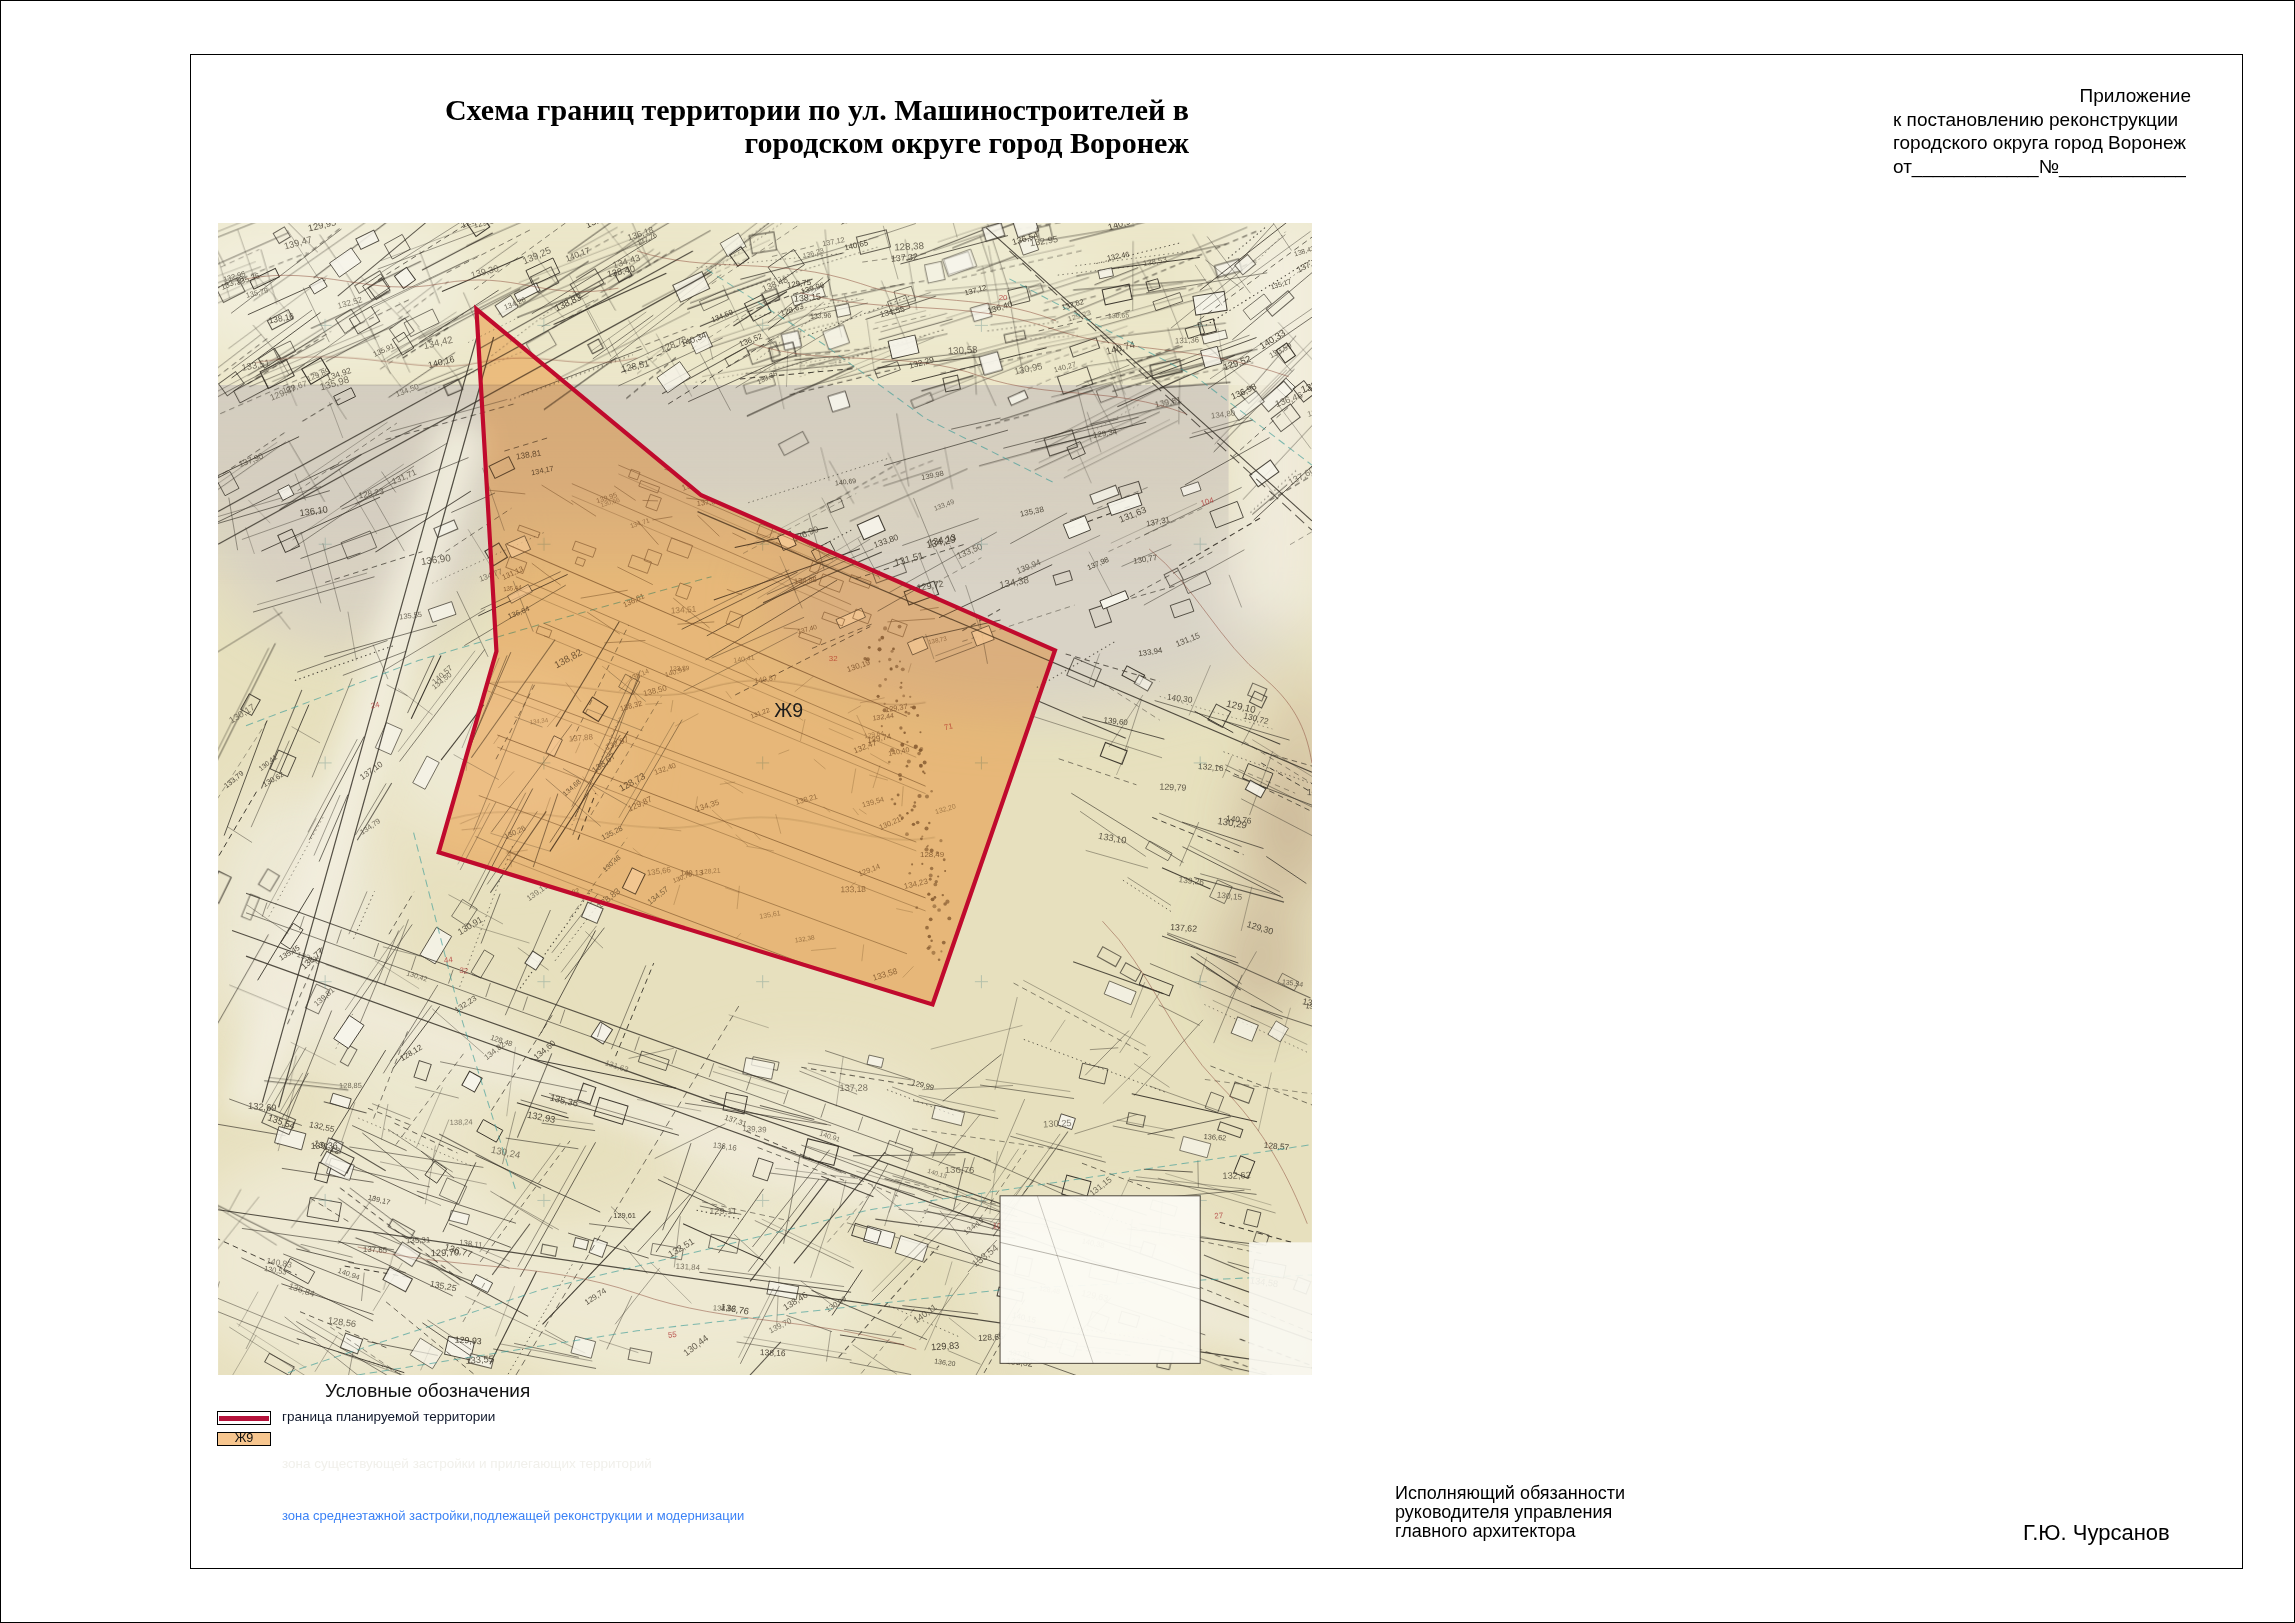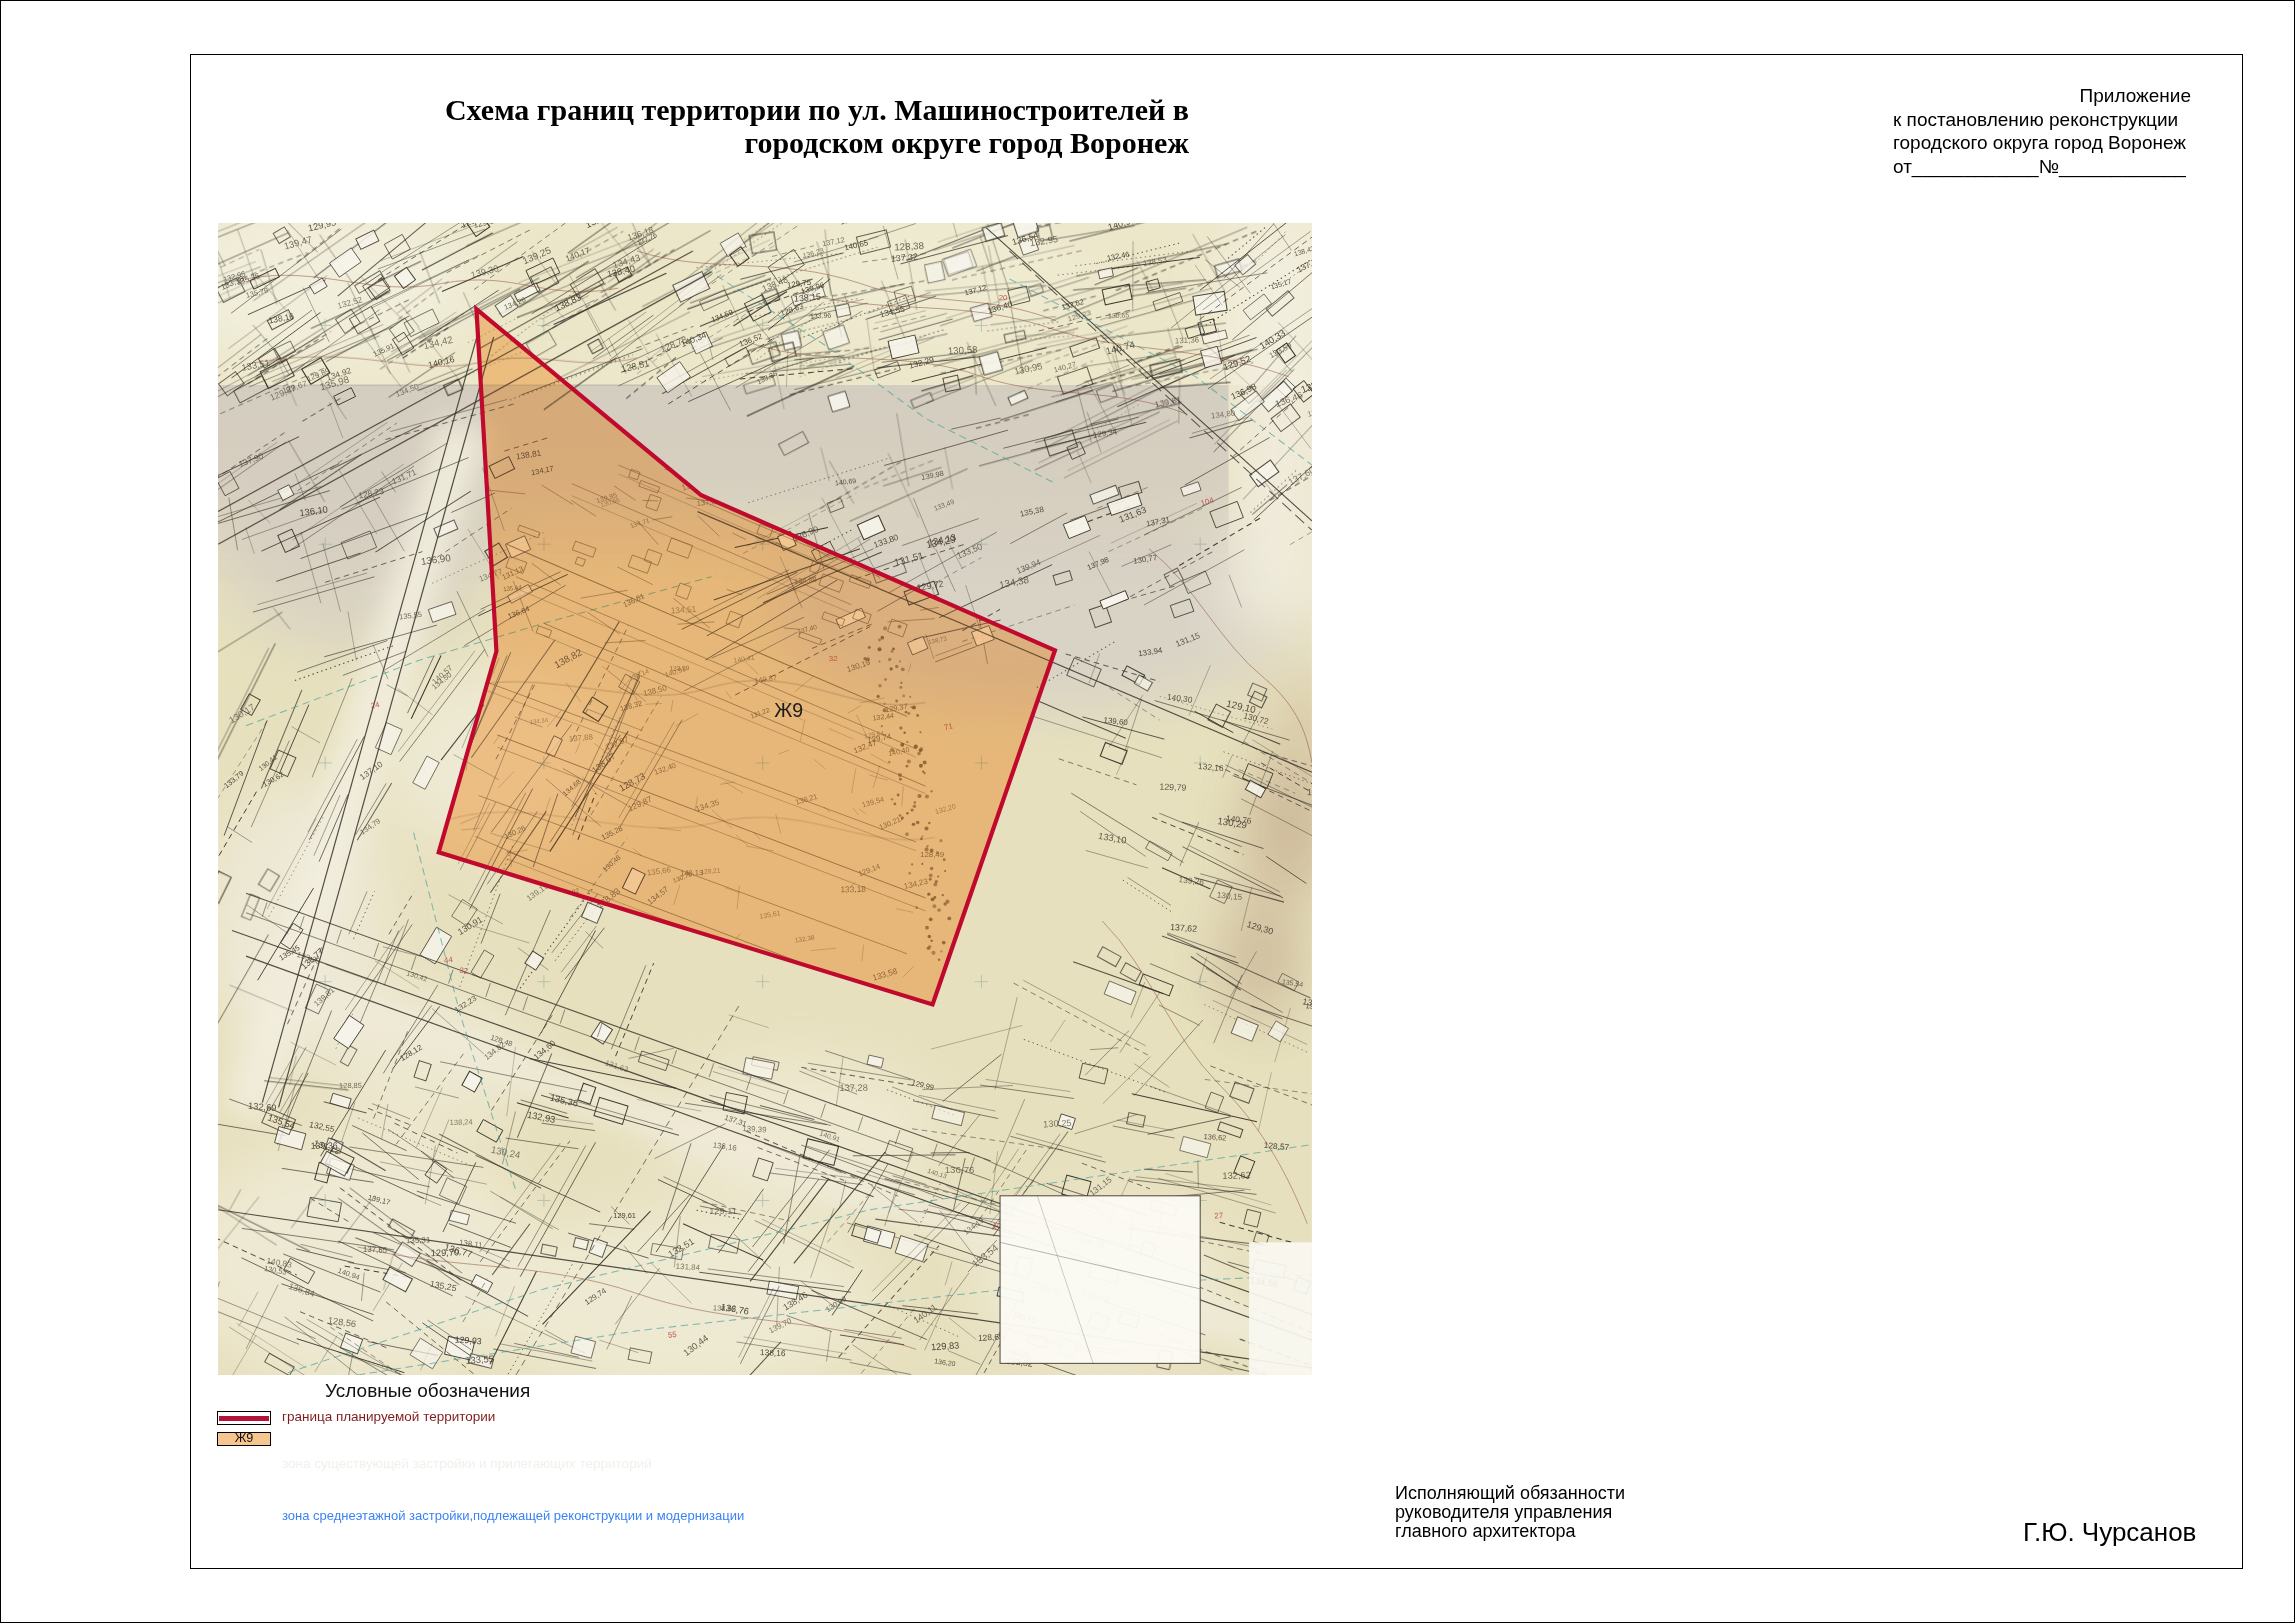--- a/index.html
+++ b/index.html
@@ -1920,26 +1920,26 @@
 <text x="1195" y="1062" font-size="42" fill="#1c1c1c" font-family="'Liberation Sans',sans-serif">Ж9</text>
 </svg>
 </div>
 
 <div class="abs nw" style="left:284px;top:1380px;font-size:19px;line-height:22.3px;color:#111;margin-left:41px;">Условные обозначения</div>
 
 <div class="abs" style="left:217px;top:1411px;width:54px;height:14px;border:1.4px solid #000;box-sizing:border-box;background:#fff;">
   <div style="position:absolute;left:0.9px;right:0.9px;top:3.7px;height:5.6px;background:#b5123b;"></div>
 </div>
 
-<div class="abs nw" style="left:282px;top:1409px;font-size:13.5px;line-height:16px;color:#7f1d1d;">граница планируемой территории</div>
+<div class="abs nw" style="left:282px;top:1409px;font-size:13.5px;line-height:16px;color:#0f172a;">граница планируемой территории</div>
 
 <div class="abs" style="left:217px;top:1432px;width:54px;height:14px;border:1.4px solid #000;box-sizing:border-box;background:#f7c68f;
      text-align:center;font-size:12.6px;line-height:11.6px;color:#111;">Ж9</div>
 
 <div class="abs nw" style="left:282px;top:1508px;font-size:13px;line-height:16px;color:#3b82f6;">зона среднеэтажной застройки,подлежащей реконструкции и модернизации</div>
 
 <div class="abs nw" style="left:282px;top:1456px;font-size:13.5px;color:#f1f0eb;">зона существующей застройки и прилегающих территорий</div>
 
 <div class="abs nw" style="left:1395px;top:1484px;font-size:18px;line-height:19px;color:#000;">
 Исполняющий обязанности<br>руководителя управления<br>главного архитектора</div>
 
-<div class="abs nw" style="left:2023px;top:1523px;font-size:26px;line-height:19px;color:#000;">Г.Ю. Чурсанов</div>
+<div class="abs nw" style="left:2023px;top:1523px;font-size:22px;line-height:19px;color:#000;">Г.Ю. Чурсанов</div>
 
 
 </body></html>

